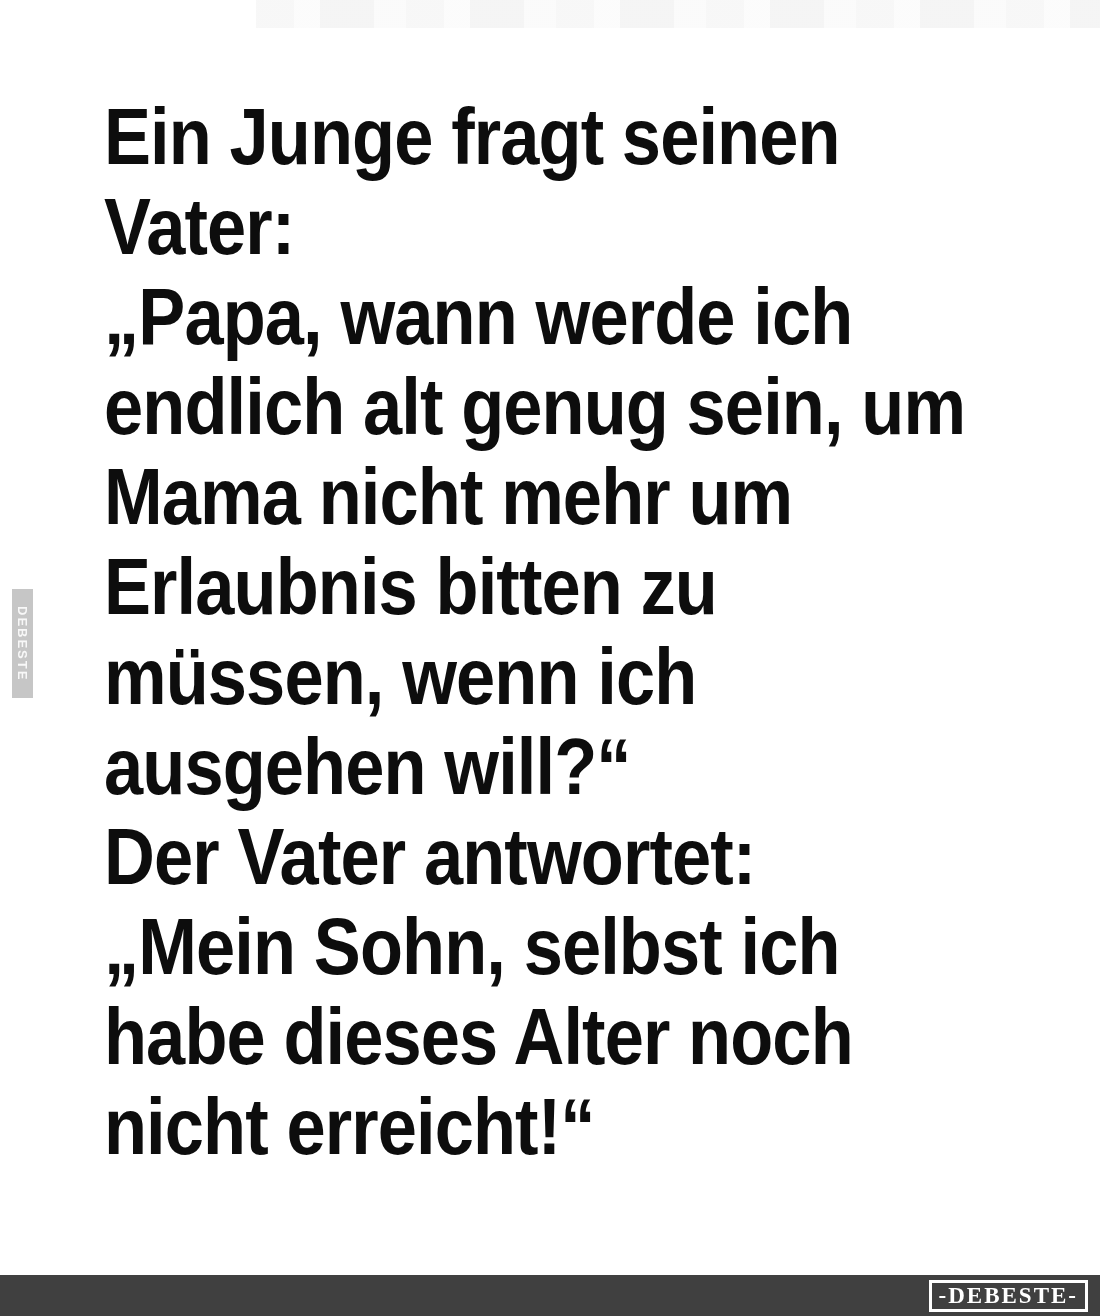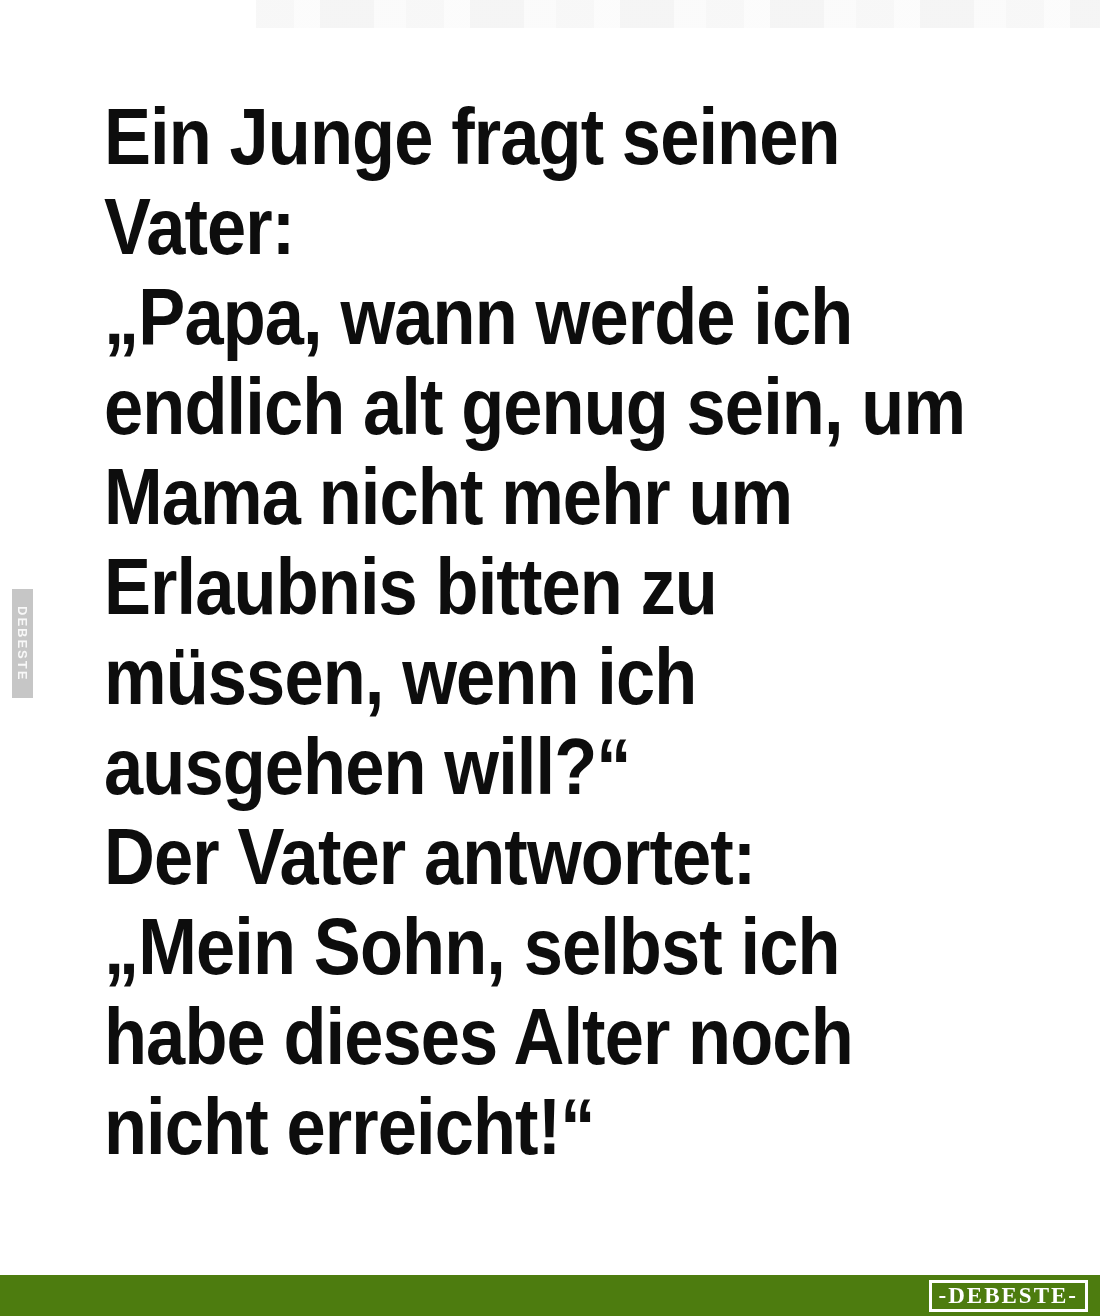--- a/index.html
+++ b/index.html
@@ -71,21 +71,21 @@
     white-space: nowrap;
   }
 
   
   .footer-bar {
     position: absolute;
     left: 0;
     bottom: 0;
     width: 1100px;
     height: 41px;
-    background: #4d7c0f;
+    background: #404040;
     display: flex;
     align-items: center;
     justify-content: flex-end;
   }
   .footer-logo {
     border: 3px solid #ffffff;
     margin-right: 12px;
     padding: 0 7px;
     height: 26px;
     display: flex;

